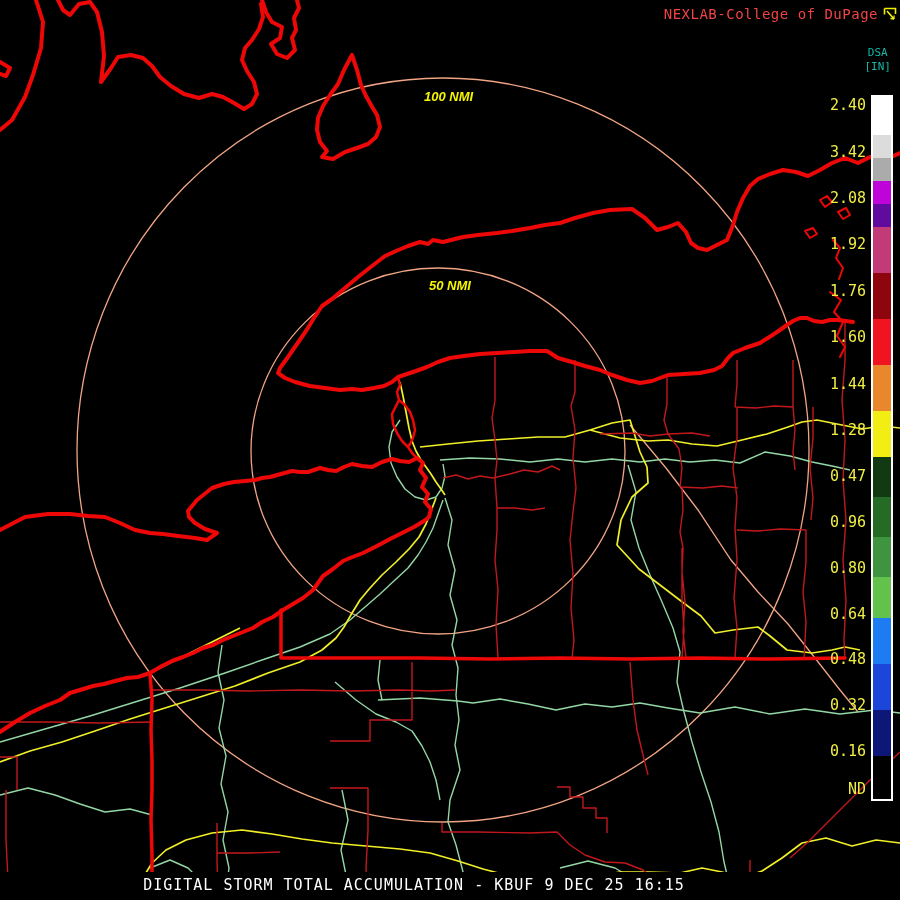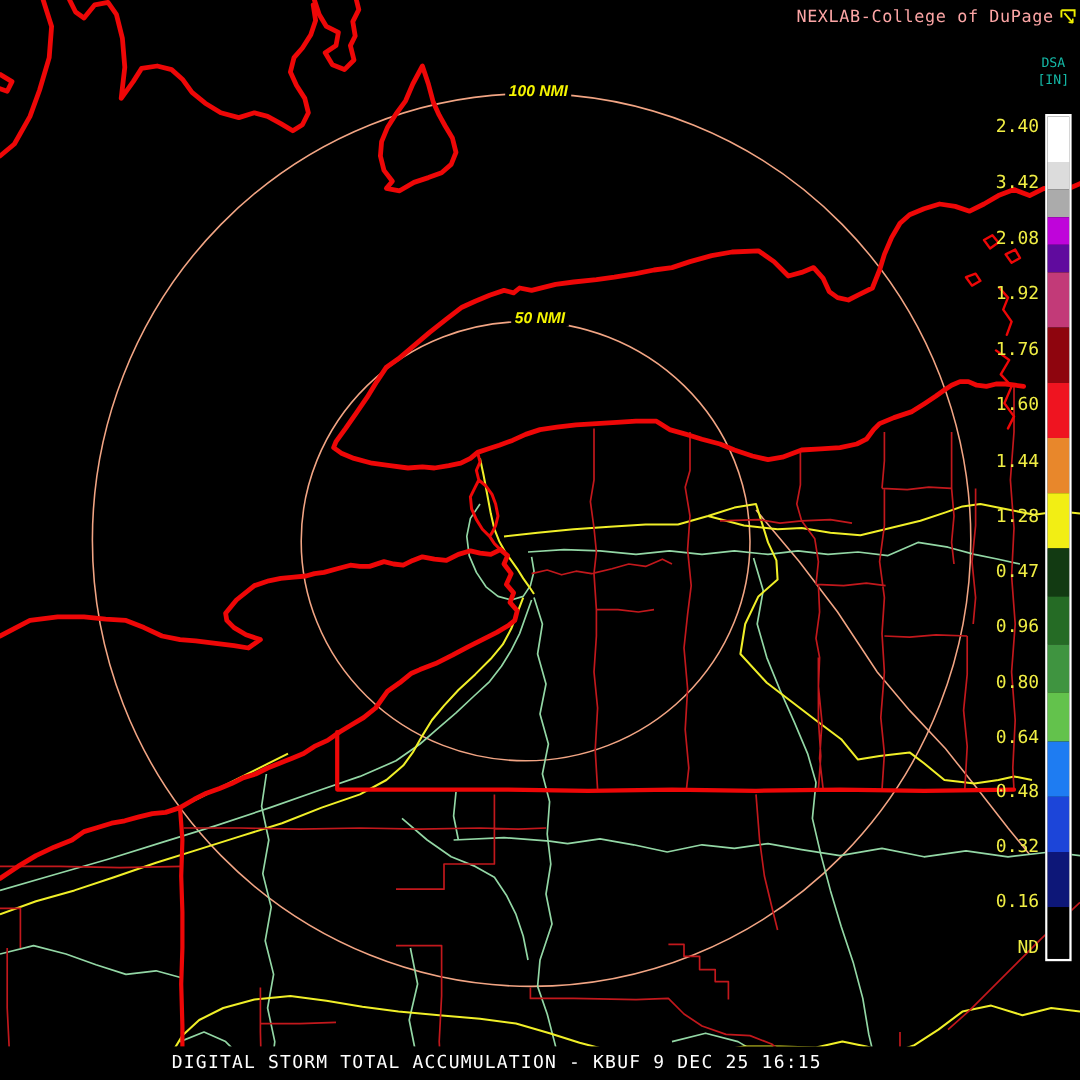--- a/index.html
+++ b/index.html
@@ -5,21 +5,21 @@
   html,body{margin:0;padding:0;background:#000;}
   #screen{position:relative;width:900px;height:900px;background:#000;overflow:hidden;
           font-family:"DejaVu Sans Mono", monospace;}
   #map-svg{position:absolute;left:0;top:0;z-index:1;}
   .overlay{position:absolute;z-index:3;}
   #branding{top:6px;right:3px;display:flex;align-items:center;gap:5px;color:#f0f000;
             font-size:14px;letter-spacing:0.5px;}
   #product-label{top:46px;right:9px;text-align:center;color:#14b8a6;font-size:11px;line-height:14px;}
   .ring-label{position:absolute;z-index:2;color:#f5f500;background:#000;padding:0 3px;
               font-family:"Liberation Sans",sans-serif;font-style:italic;font-weight:bold;
-              font-size:13px;white-space:nowrap;}
+              font-size:13px;white-space:nowrap;margin-top:21px;}
   #ring-label-100{left:421px;top:68px;}
   #ring-label-50{left:426px;top:257px;}
   #colorbar{position:absolute;z-index:3;left:871px;top:95px;width:18px;height:702px;
             border:2px solid #fff;background:#000;}
   #colorbar-segments{width:100%;height:100%;display:flex;flex-direction:column;}
   .cb-seg{width:100%;}
   .cb-label{position:absolute;z-index:3;right:34px;color:#f0ee44;font-size:15px;line-height:16px;
             white-space:nowrap;}
   #caption-bar{position:absolute;z-index:2;left:0;top:872px;width:828px;height:28px;background:#000;
                display:flex;align-items:flex-start;justify-content:center;}
@@ -111,21 +111,21 @@
       <path stroke-width="2.5" d="M398,377 L400,385 L397,392 L399,400 M399,400 L396,406 L392,414 L393,424 L397,433 L402,441 L408,447 M399,400 L405,405 L410,412 L413,420 L415,430 L413,438 L410,444 L408,447 M408,447 L412,453 L417,458"></path>
       <path stroke-width="3.5" d="M281,610 L281,658 M281,658 L350,658 L420,658 L490,659 L560,658 L630,659 L700,658 L770,659 L845,658"></path>
       <path stroke-width="3.5" d="M150,673 L152,700 L151,730 L152,760 L152,790 L151,820 L152,855 L152,888"></path>
       <path stroke-width="2" d="M820,200 L827,196 L832,202 L825,207 Z M838,212 L846,208 L850,215 L843,219 Z M805,231 L813,228 L817,234 L810,238 Z M833,240 L840,248 L836,258 L843,268 L839,279 M830,292 L841,300 L834,312 L843,322 L837,336 L845,347 L840,357"></path>
     </g>
   </svg>
 
   <div class="ring-label" id="ring-label-100">100 NMI</div>
   <div class="ring-label" id="ring-label-50">50 NMI</div>
 
-  <div class="overlay" id="branding" style="color: #fca5a5;">
+  <div class="overlay" id="branding" style="color: #ef4444;">
     <span>NEXLAB-College of DuPage</span>
     <span id="logo-icon">
       <svg width="14" height="15" viewBox="0 0 14 15">
         <g fill="none" stroke="#f0f000" stroke-width="1.6">
           <path d="M1.5,1.5 H12.5 V7"></path>
           <path d="M1.5,1.5 V7.5"></path>
           <path d="M4,4 L11,12"></path>
           <path d="M11,12 L7.5,11.5 M11,12 L11,8.5" stroke-width="1.3"></path>
         </g>
       </svg>

